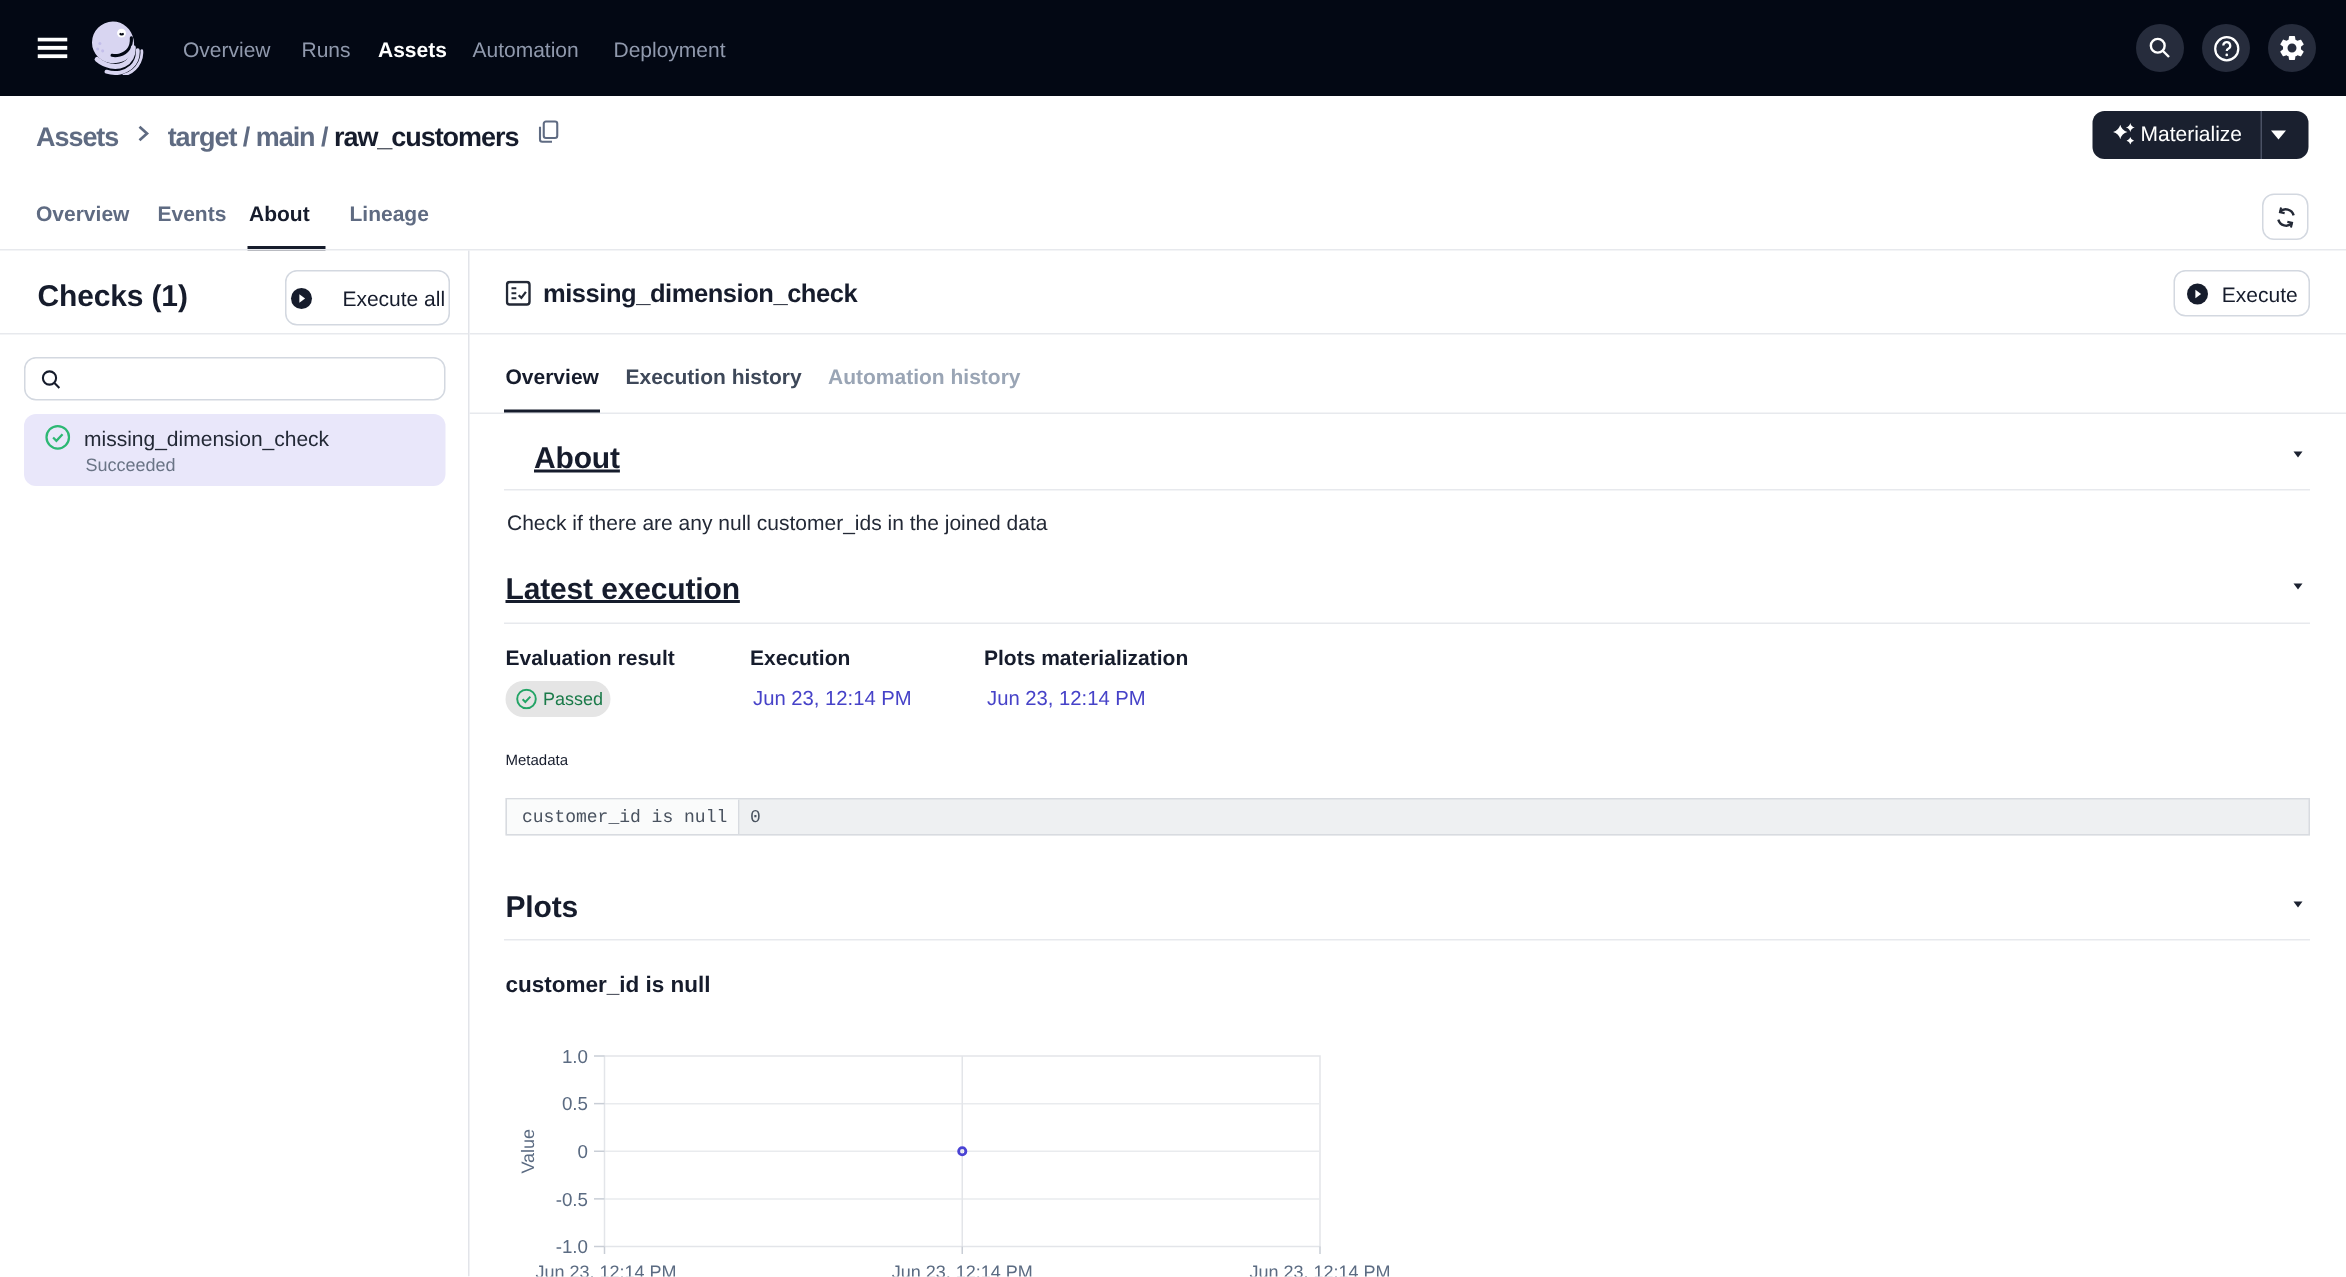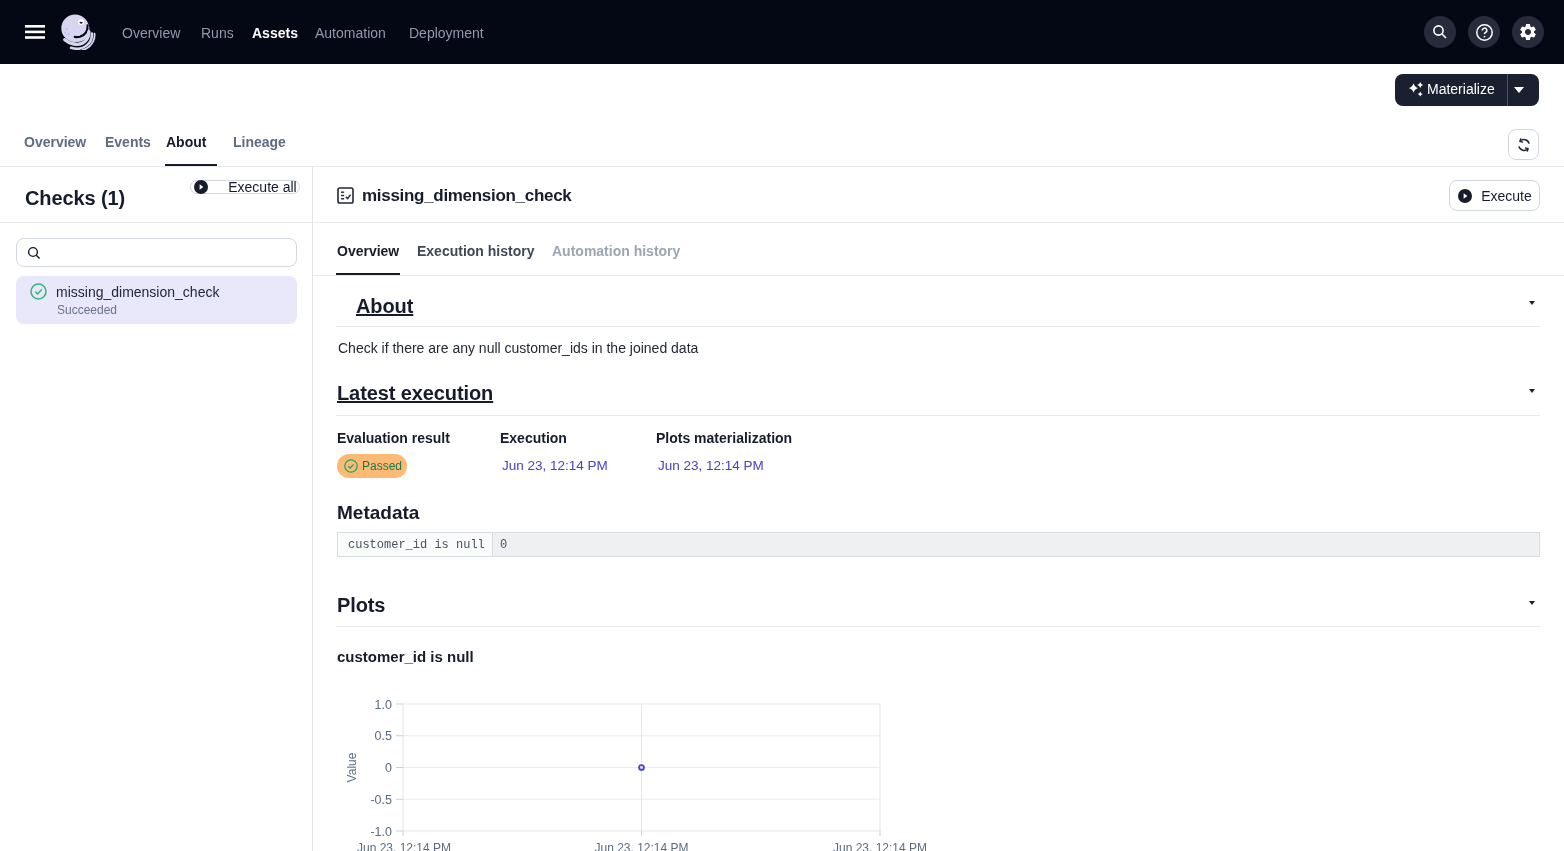--- a/index.html
+++ b/index.html
@@ -80,20 +80,31 @@
       </svg>
     </div>
     <div class="navcirc" style="left:1512px">
       <svg width="20" height="20" viewBox="0 0 24 24" fill="#fff">
         <path d="M19.14,12.94c0.04-0.3,0.06-0.61,0.06-0.94c0-0.32-0.02-0.64-0.07-0.94l2.03-1.58c0.18-0.14,0.23-0.41,0.12-0.61 l-1.92-3.32c-0.12-0.22-0.37-0.29-0.59-0.22l-2.39,0.96c-0.5-0.38-1.03-0.7-1.62-0.94L14.4,2.81c-0.04-0.24-0.24-0.41-0.48-0.41 h-3.84c-0.24,0-0.43,0.17-0.47,0.41L9.25,5.35C8.66,5.59,8.12,5.92,7.63,6.29L5.24,5.33c-0.22-0.08-0.47,0-0.59,0.22L2.74,8.87 C2.62,9.08,2.66,9.34,2.86,9.48l2.03,1.58C4.84,11.36,4.8,11.69,4.8,12s0.02,0.64,0.07,0.94l-2.03,1.58 c-0.18,0.14-0.23,0.41-0.12,0.61l1.92,3.32c0.12,0.22,0.37,0.29,0.59,0.22l2.39-0.96c0.5,0.38,1.03,0.7,1.62,0.94l0.36,2.54 c0.05,0.24,0.24,0.41,0.48,0.41h3.84c0.24,0,0.44-0.17,0.47-0.41l0.36-2.54c0.59-0.24,1.13-0.56,1.62-0.94l2.39,0.96 c0.22,0.08,0.47,0,0.59-0.22l1.92-3.32c0.12-0.22,0.07-0.47-0.12-0.61L19.14,12.94z M12,15.6c-1.98,0-3.6-1.62-3.6-3.6 s1.62-3.6,3.6-3.6s3.6,1.62,3.6,3.6S13.98,15.6,12,15.6z"></path>
       </svg>
     </div>
   </div>
 
   <div id="crumbrow">
+    <div class="abs" style="left:24px; top:16px; white-space:nowrap;">
+      <span class="crumb" style="color:#5f6b82; font-weight:600;">Assets</span>
+      <svg style="margin:0 6px 2px 6px" width="12" height="12" viewBox="0 0 12 12" fill="none">
+        <path d="M4 1.5 L9 6 L4 10.5" stroke="#5f6b82" stroke-width="1.8"></path>
+      </svg>
+      <span class="crumb" style="color:#5f6b82; font-weight:600;">target <b style="font-weight:700">/</b> main <b style="font-weight:700">/</b> </span><span class="crumb" style="color:#161c2c; font-weight:700;">raw_customers</span>
+      <svg style="margin-left:8px; margin-bottom:1px;" width="15" height="16" viewBox="0 0 15 16" fill="none" stroke="#5f6b82" stroke-width="1.4">
+        <rect x="4.5" y="1" width="9" height="11" rx="1.5"></rect>
+        <path d="M2 4.5 v8.5 a1.5 1.5 0 0 0 1.5 1.5 h6.5"></path>
+      </svg>
+    </div>
 
     <div class="abs" style="left:1395px; top:10px; width:144px; height:32px; background:#1a202f; border-radius:8px;text-align:right;">
       <svg class="abs" style="left:12px; top:7px" width="18" height="18" viewBox="0 0 18 18" fill="#fff">
         <path d="M6.5 2.2 Q7.5 6, 11.3 7 Q7.5 8, 6.5 11.8 Q5.5 8, 1.7 7 Q5.5 6, 6.5 2.2 Z"></path>
         <path d="M13.2 1 Q13.8 3.4, 16.2 4 Q13.8 4.6, 13.2 7 Q12.6 4.6, 10.2 4 Q12.6 3.4, 13.2 1 Z"></path>
         <path d="M13.2 10.4 Q13.7 12.4, 15.7 12.9 Q13.7 13.4, 13.2 15.4 Q12.7 13.4, 10.7 12.9 Q12.7 12.4, 13.2 10.4 Z"></path>
       </svg>
       <span class="abs" style="left:32px; top:7px; font-size:14px; color:#fff;">Materialize</span>
       <div class="abs" style="left:112px; top:0; width:1px; height:32px; background:#4a5164;"></div>
       <span class="caret abs" style="left:119px; top:13px; border-left-width:5.5px; border-right-width:5.5px; border-top-width:6.5px; border-top-color:#fff;"></span>
@@ -103,21 +114,21 @@
   <span class="tab1" style="left:24px">Overview</span>
   <span class="tab1" style="left:105px">Events</span>
   <span class="tab1 active" style="left:166px">About</span>
   <span class="tab1" style="left:233px">Lineage</span>
   <div id="tabund1"></div>
   <div id="tabdiv1"></div>
   <div id="vborder"></div>
 
   <div id="leftpanel">
     <span class="hdr16 abs" style="left:25px; top:187px;">Checks (1)</span>
-    <div class="btn" style="left:190px; top:180px; width:110px; height:14px; gap:19px;">
+    <div class="btn" style="left:190px; top:180px; width:110px; height:37px; gap:19px;">
       <svg width="16" height="16" viewBox="0 0 16 16">
         <circle cx="8" cy="8" r="7" fill="#161c2c"></circle>
         <path d="M6.6 5.2 L10.4 8 L6.6 10.8 Z" fill="#fff"></path>
       </svg>
       <span>Execute all</span>
     </div>
     <div class="divider" style="left:0; top:222px; width:312px;"></div>
     <div class="abs" style="left:16px; top:238px; width:281px; height:29px; border:1px solid #d3d8e0; border-radius:8px;">
       <svg class="abs" style="left:10px; top:7px" width="14" height="14" viewBox="0 0 14 14" fill="none" stroke="#161c2c" stroke-width="1.4">
         <circle cx="6" cy="6" r="4.4"></circle>
@@ -167,31 +178,31 @@
     <span class="abs" style="left:338px; top:340px; font-size:14px; color:#232936;">Check if there are any null customer_ids in the joined data</span>
 
     <span class="hdr16 abs" style="left:337px; top:382px;text-decoration:underline;">Latest execution</span>
     <span class="scaret" style="left:1529px; top:389px;"></span>
     <div class="divider" style="left:336px; top:415px; width:1204px;"></div>
 
     <span class="abs" style="left:337px; top:430px; font-size:14px; font-weight:700; color:#161c2c;">Evaluation result</span>
     <span class="abs" style="left:500px; top:430px; font-size:14px; font-weight:700; color:#161c2c;">Execution</span>
     <span class="abs" style="left:656px; top:430px; font-size:14px; font-weight:700; color:#161c2c;">Plots materialization</span>
 
-    <div class="abs" style="left:337px; top:454px; width:70px; height:24px; background:#fdba74; border-radius:12px;">
+    <div class="abs" style="left:337px; top:454px; width:70px; height:24px; background:#e5e5e5; border-radius:12px;">
       <svg class="abs" style="left:7px; top:5px" width="14" height="14" viewBox="0 0 14 14" fill="none">
         <circle cx="7" cy="7" r="6.2" stroke="#23a466" stroke-width="1.3"></circle>
         <path d="M4.4 7.2 L6.2 9 L9.6 5.4" stroke="#23a466" stroke-width="1.3" fill="none"></path>
       </svg>
       <span class="abs" style="left:25px; top:5px; font-size:12px; color:#1a7a49;">Passed</span>
     </div>
     <span class="abs" style="left:502px; top:458px; font-size:13.5px; color:#4642c8;">Jun 23, 12:14 PM</span>
     <span class="abs" style="left:658px; top:458px; font-size:13.5px; color:#4642c8;">Jun 23, 12:14 PM</span>
 
-    <span class="abs" style="left:337px; top:502px; font-size:19px; font-weight:700; color:#161c2c;">Metadata</span>
+    <span class="abs" style="left:337px; top:502px; font-size:10px; font-weight:400; color:#161c2c;">Metadata</span>
 
     <div class="abs" style="left:337px; top:532px; width:1203px; height:25px; border:1px solid #d8dbe0; background:#eef0f2;">
       <div class="abs" style="left:0; top:0; width:155px; height:23px; background:#fafbfb; border-right:1px solid #d8dbe0;"></div>
       <span class="abs" style="left:10px; top:5px; font-family:'Liberation Mono',monospace; font-size:12px; color:#49525f;">customer_id is null</span>
       <span class="abs" style="left:162px; top:5px; font-family:'Liberation Mono',monospace; font-size:12px; color:#49525f;">0</span>
     </div>
 
     <span class="hdr16 abs" style="left:337px; top:594px;">Plots</span>
     <span class="scaret" style="left:1529px; top:601px;"></span>
     <div class="divider" style="left:336px; top:626px; width:1204px;"></div>

